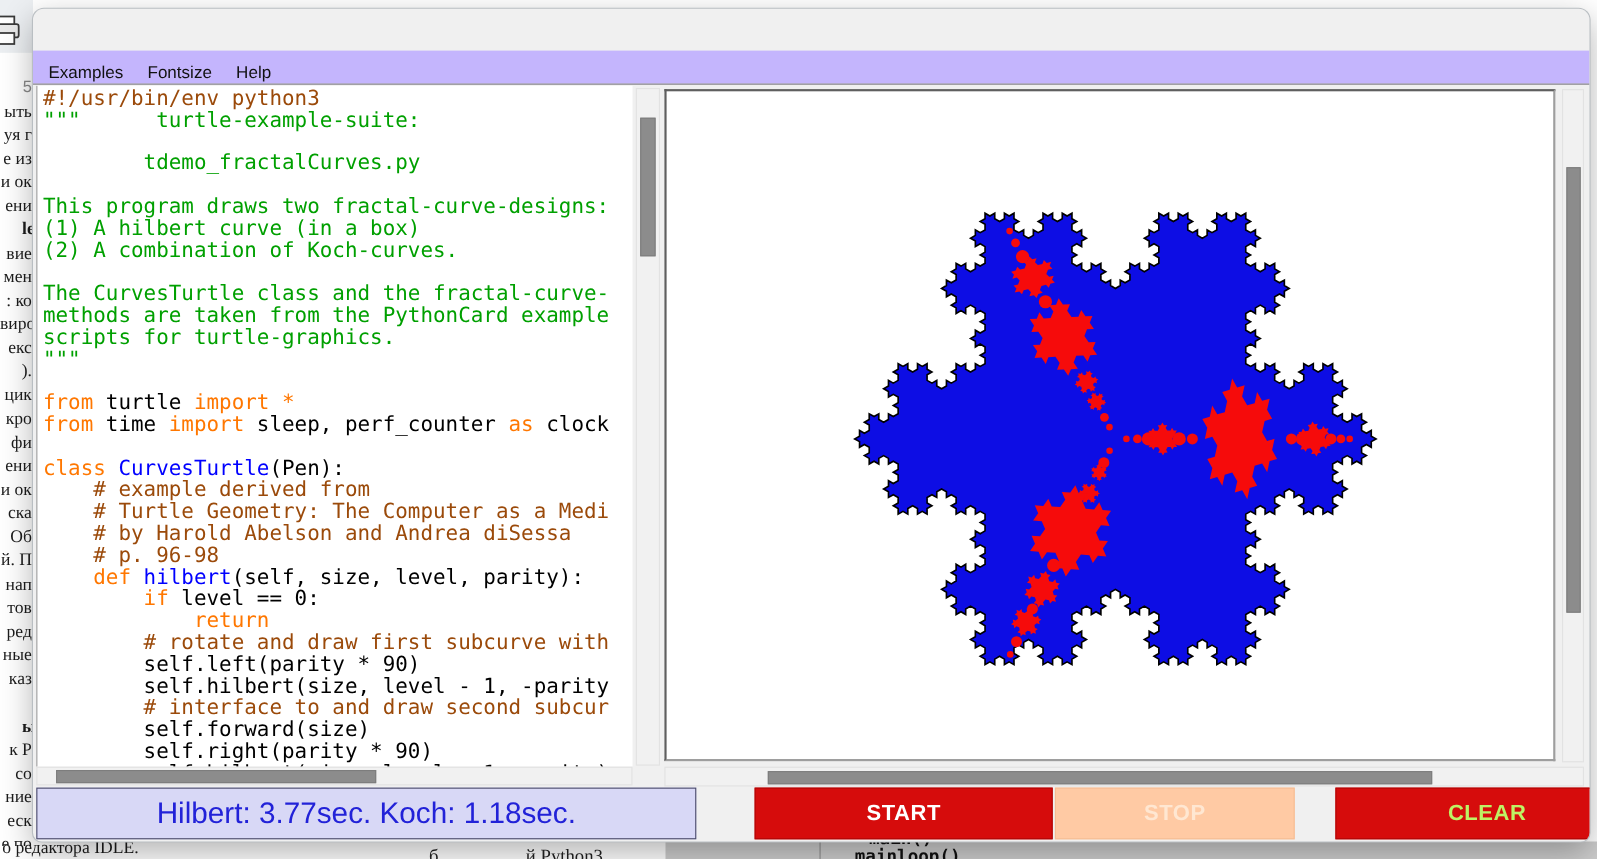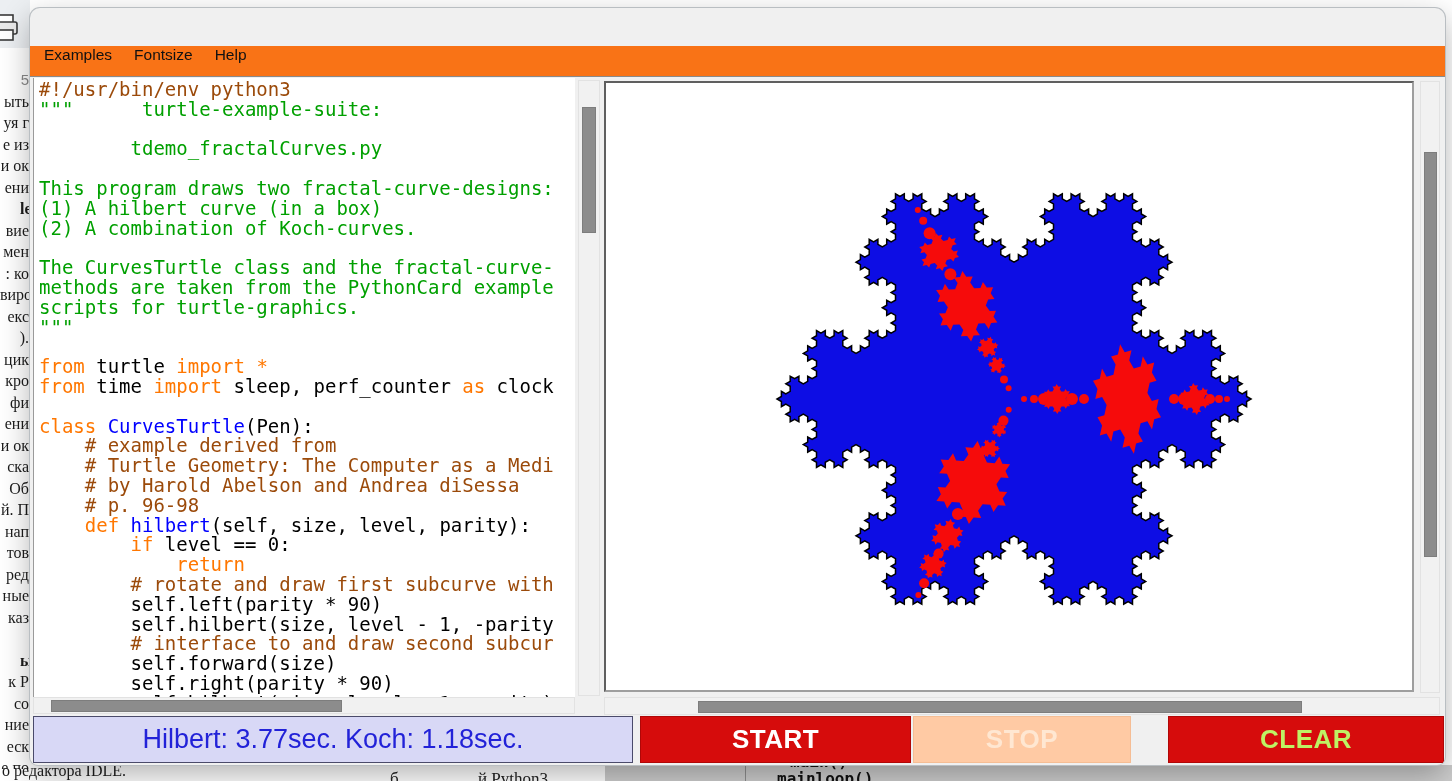--- a/index.html
+++ b/index.html
@@ -30,22 +30,22 @@
   .win-ico{margin-left:14px;width:18px;height:22px;flex:0 0 auto;}
   .win-title{margin-left:10px;font-size:15px;color:#191919;}
   .win-controls{position:absolute;right:8px;top:0;height:38px;display:flex;}
   .wbtn{width:66px;height:38px;display:flex;align-items:center;justify-content:center;}
   .ico-min{width:13px;height:0;border-top:1.6px solid #222;}
   .ico-max{width:11px;height:11px;border:1.6px solid #222;border-radius:2px;}
   .ico-close{position:relative;width:14px;height:14px;}
   .ico-close:before,.ico-close:after{content:"";position:absolute;left:-1px;top:6px;width:16px;height:1.6px;background:#222;}
   .ico-close:before{transform:rotate(45deg);} .ico-close:after{transform:rotate(-45deg);}
 
-  .menubar{position:absolute;left:0;top:38px;width:100%;height:30px;background:#f97316;border-bottom:1px solid #d7d7d7;
-           display:flex;align-items:flex-start;font-size:15.5px;color:#111;}
+  .menubar{position:absolute;left:0;top:38px;width:100%;height:30px;background:#c4b5fd;border-bottom:1px solid #d7d7d7;
+           display:flex;align-items:flex-end;font-size:15.5px;color:#111;}
   .menu-item{padding:0 10px;margin-left:2px;}
   .menu-item:first-child{margin-left:4px;}
 
   .content{position:absolute;left:0;top:68px;width:100%;height:481px;border-top:1px solid #8a8a8a;box-sizing:border-box;}
 
   
   .code{position:absolute;left:3px;top:1px;width:542px;height:619px;background:#ffffff;overflow:hidden;
         border-left:1px solid #9a9a9a;box-sizing:border-box;}
   .code-pre{position:absolute;left:5px;top:2px;font-family:"DejaVu Sans Mono",monospace;font-size:19px;line-height:19.8px;white-space:pre;}
   .tok-p{color:#000000;} .tok-c{color:#9b4a0a;} .tok-s{color:#00a000;} .tok-k{color:#ff7700;} .tok-d{color:#0000ff;}
@@ -65,21 +65,21 @@
   
   .canvas-frame{position:absolute;left:574px;top:4px;width:810px;height:611px;box-sizing:border-box;
                 border:2px solid;border-color:#5f5f5f #9e9e9e #9e9e9e #5f5f5f;background:#ffffff;}
   .canvas-frame svg{display:block;}
 
   
   .status{position:absolute;left:3px;top:708px;width:600px;height:47px;background:#d8d8f6;border:1px solid #4a4a6a;
           box-sizing:border-box;display:flex;align-items:center;justify-content:center;
           font-size:27px;color:#2222d8;}
   .btn{position:absolute;top:708px;height:47px;display:flex;align-items:center;justify-content:center;
-       font-size:26px;font-weight:bold;letter-spacing:.5px;box-sizing:border-box;}
+       font-size:20px;font-weight:bold;letter-spacing:.5px;box-sizing:border-box;margin-left:46px;}
   .btn-start{left:610px;width:271px;background:#d60c0c;color:#ffffff;border:1px solid #b00707;}
   .btn-stop{left:883px;width:218px;background:#ffcaa4;color:#ffe7d2;border:1px solid #f5bd94;}
   .btn-clear{left:1138px;width:276px;background:#d60c0c;color:#bef264;border:1px solid #b00707;}
 </style>
 </head>
 <body>
 
 <div class="screen">
 
   <div class="bg-topleft">

